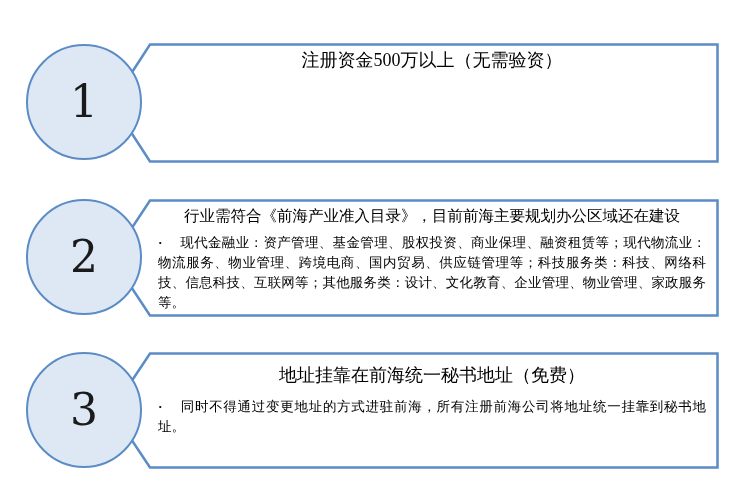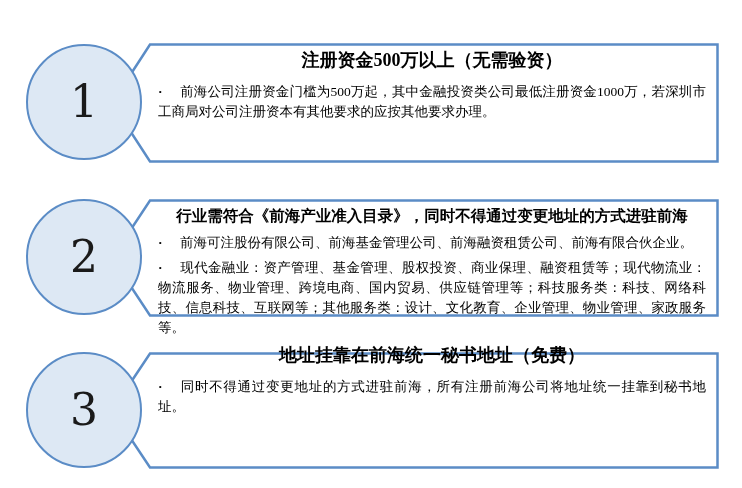--- a/index.html
+++ b/index.html
@@ -23,24 +23,24 @@
   .row3 .box-shape { top: 352px; }
   .content {
     position: absolute;
     left: 158px;
     width: 548px;
     z-index: 2;
     color: #000000;
   }
   .row1 .content { top: 48px; }
   .row2 .content { top: 204px; }
-  .row3 .content { top: 343px; }
+  .row3 .content { top: 363px; }
   .title {
     text-align: center;
-    font-weight: bold;
+    font-weight: normal;
     font-size: 18px;
     line-height: 24px;
     color: #000000;
     margin-bottom: 10px;
     white-space: nowrap;
   }
   .row2 .title {
     font-size: 15.5px;
     margin-bottom: 5px;
   }
@@ -89,34 +89,32 @@
 <body>
 
 <div class="canvas">
 
   <section class="row row1">
     <svg class="box-shape" width="609" height="120" viewBox="0 0 609 120">
       <polygon points="2,60 40,1.5 607.5,1.5 607.5,118.5 40,118.5"></polygon>
     </svg>
     <div class="content">
       <div class="title">注册资金500万以上（无需验资）</div>
-      <p class="bullet"><span class="dot">·</span><span>前海公司注册资金门槛为500万起，其中金融投资类公司最低注册资金1000万，若深圳市工商局对公司注册资本有其他要求的应按其他要求办理。</span></p>
     </div>
     <div class="circle">
       <span class="num">1</span>
     </div>
   </section>
 
   <section class="row row2">
     <svg class="box-shape" width="609" height="118" viewBox="0 0 609 118">
       <polygon points="2,59 40,1.5 607.5,1.5 607.5,116.5 40,116.5"></polygon>
     </svg>
     <div class="content">
-      <div class="title">行业需符合《前海产业准入目录》，同时不得通过变更地址的方式进驻前海</div>
-      <p class="bullet"><span class="dot">·</span><span>前海可注股份有限公司、前海基金管理公司、前海融资租赁公司、前海有限合伙企业。</span></p>
+      <div class="title">行业需符合《前海产业准入目录》，目前前海主要规划办公区域还在建设</div>
       <p class="bullet"><span class="dot">·</span><span>现代金融业：资产管理、基金管理、股权投资、商业保理、融资租赁等；现代物流业：物流服务、物业管理、跨境电商、国内贸易、供应链管理等；科技服务类：科技、网络科技、信息科技、互联网等；其他服务类：设计、文化教育、企业管理、物业管理、家政服务等。</span></p>
     </div>
     <div class="circle">
       <span class="num">2</span>
     </div>
   </section>
 
   <section class="row row3">
     <svg class="box-shape" width="609" height="117" viewBox="0 0 609 117">
       <polygon points="2,58.5 40,1.5 607.5,1.5 607.5,115.5 40,115.5"></polygon>

